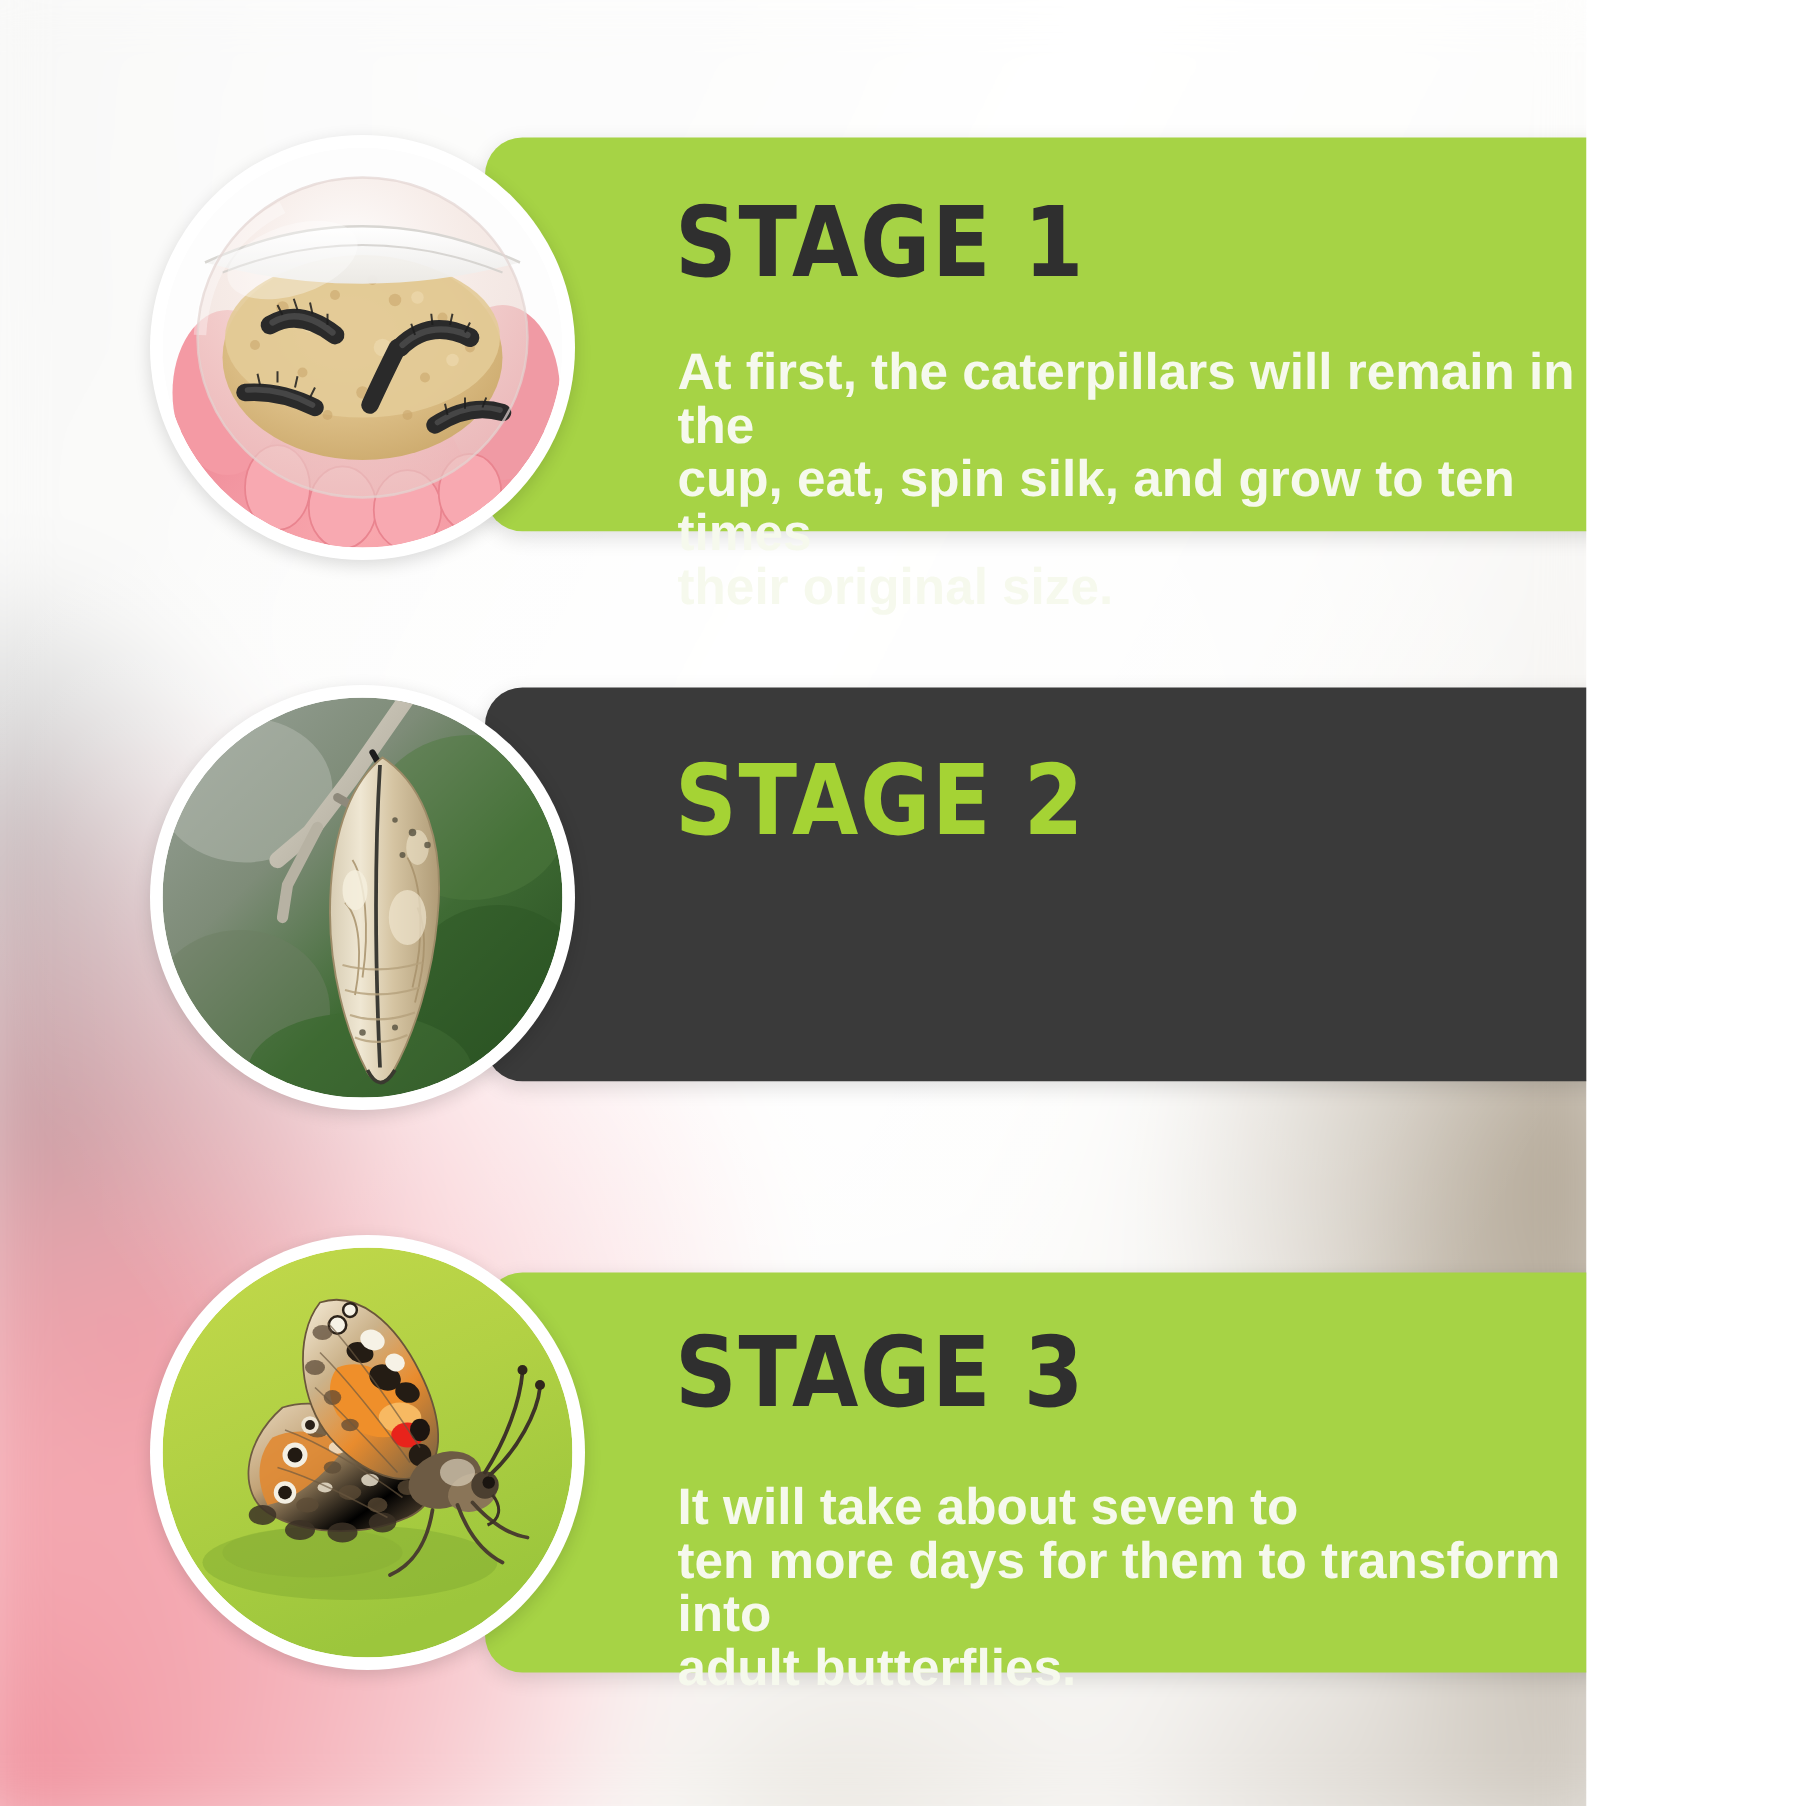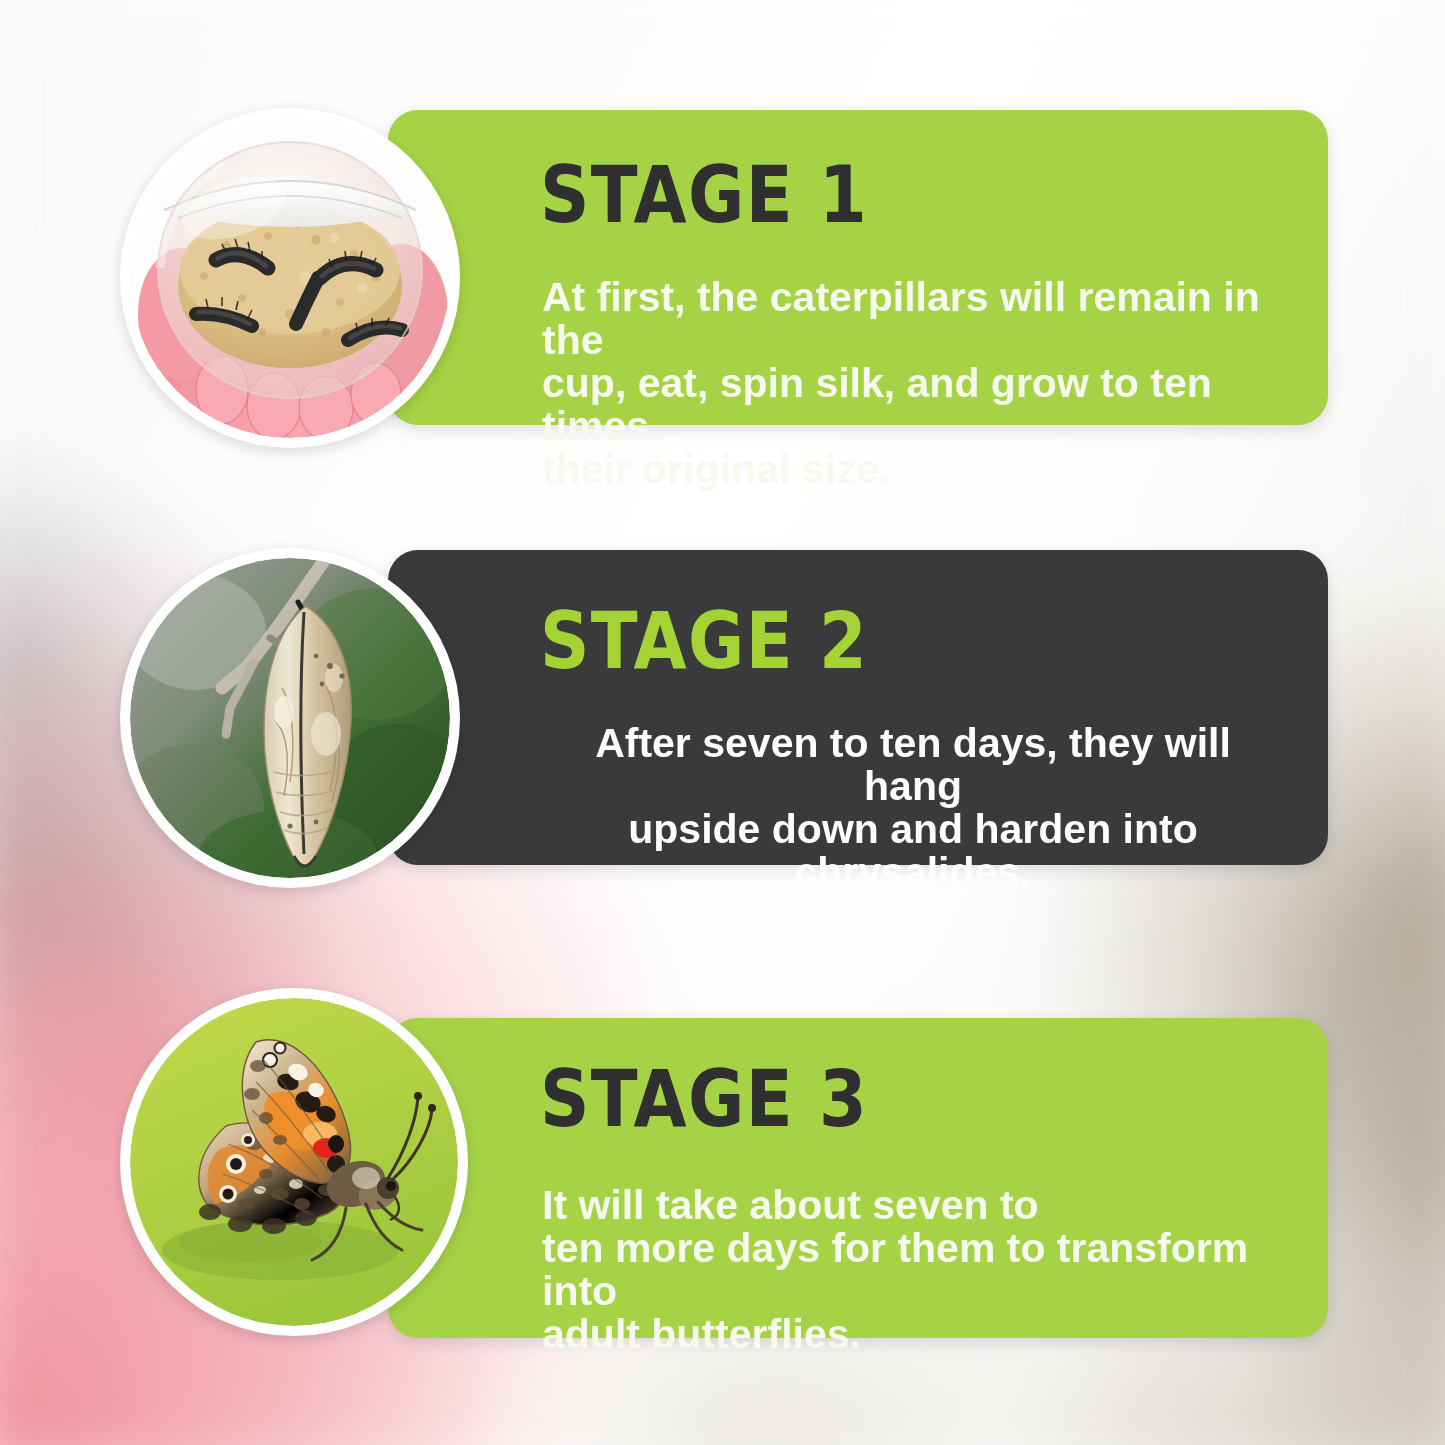--- a/index.html
+++ b/index.html
@@ -2,21 +2,21 @@
 <html><head>
 <meta charset="utf-8">
 <style>
   html, body {
     margin: 0;
     padding: 0;
     background: #ffffff;
   }
   #page {
     position: relative;
-    width: 1445px;
+    width: 1269px;
     height: 1445px;
     overflow: hidden;
     font-family: "Liberation Sans", sans-serif;
   }
 
   
   .bg-layer {
     position: absolute;
     inset: 0;
     overflow: hidden;
@@ -227,22 +227,20 @@
         </g>
       </svg>
     </div>
   </div>
 
   <div class="stage-row" style="top:0;">
 
     <div class="panel dark" style="top:550px; height:315px;">
       <div class="panel-inner">
         <div class="stage-title title-green" style="position:absolute; top:52px; left:0;">STAGE 2</div>
-        <div class="stage-body body-white" style="position:absolute; top:172px; left:2px;">After seven to ten days, they will hang
-upside down and harden into chrysalides.</div>
       </div>
     </div>
 
     <div class="photo-badge" style="left:120px; top:548px; width:340px; height:340px;">
       <svg width="320" height="320" viewBox="0 0 320 320" style="left:10px; top:10px;">
         <defs>
           <clipPath id="c2clip">
               <circle cx="160" cy="160" r="160"></circle>
             </clipPath>
           <linearGradient id="bokehG" x1="0" y1="0" x2="1" y2="1">

